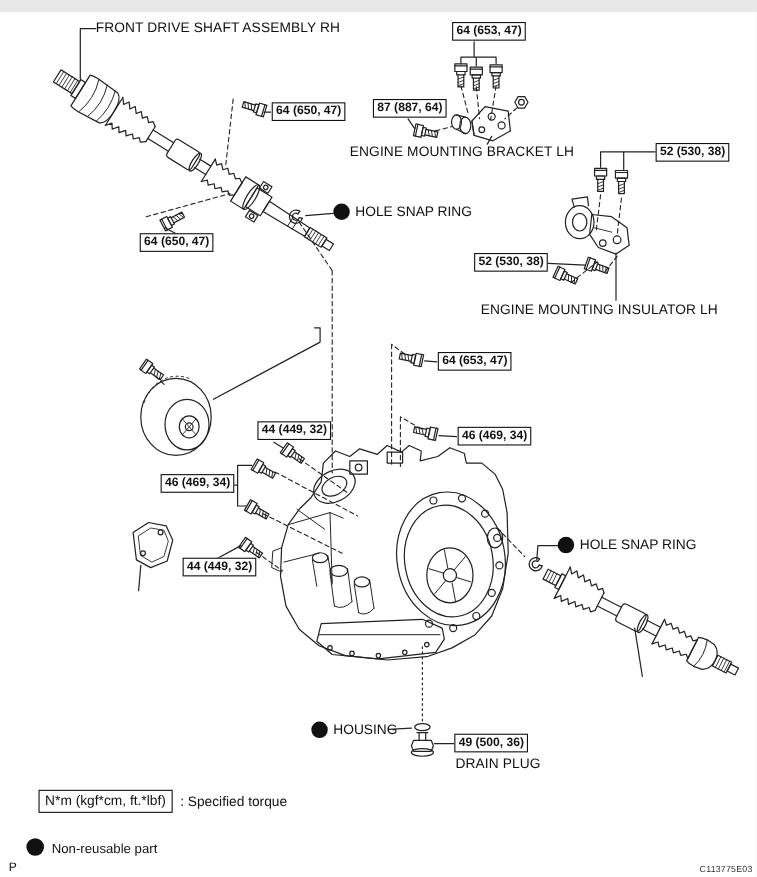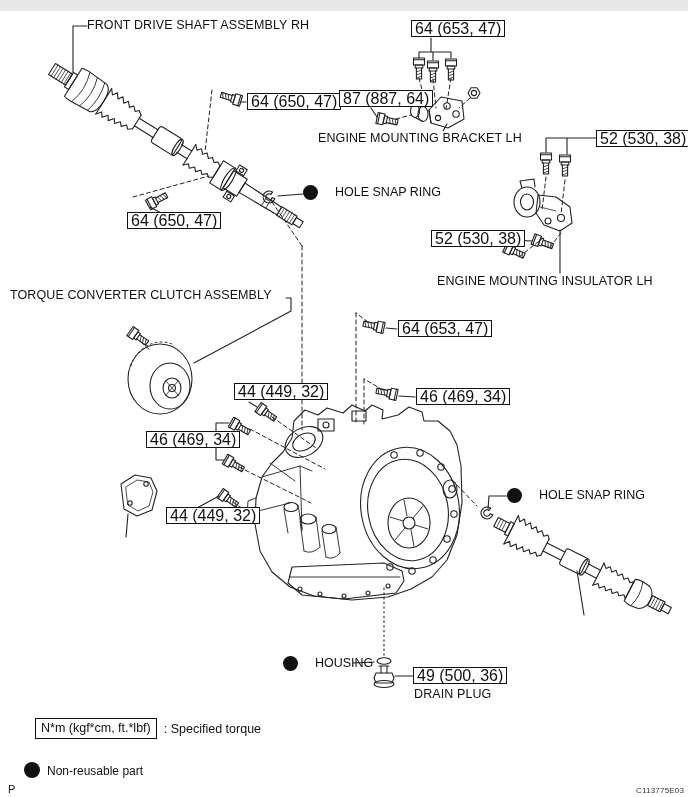--- a/index.html
+++ b/index.html
@@ -6,26 +6,26 @@
   .page{
     position:relative;width:688px;height:797px;background:#ffffff;
     font-family:"Liberation Sans",sans-serif;color:#111;overflow:hidden;
     margin:11px auto;
   }
   svg.art{position:absolute;left:0;top:0;width:688px;height:797px;}
   .plabel{
     position:absolute;white-space:nowrap;font-size:12.5px;letter-spacing:.1px;
     color:#111;line-height:15px;
   }
-  .bullet-label{position:absolute;display:flex;align-items:center;gap:17px;white-space:nowrap;
+  .bullet-label{position:absolute;display:flex;align-items:center;gap:5px;white-space:nowrap;
     font-size:12.5px;color:#111;line-height:15px;}
   .dot{width:15px;height:15px;border-radius:50%;background:#111;flex:0 0 auto;}
   .tbox{
     position:absolute;white-space:nowrap;border:1.8px solid #111;background:#fff;
-    font-size:16px;font-weight:normal;padding:1px 3px 1px 3px;line-height:13px;color:#111;
+    font-size:11px;font-weight:bold;padding:1px 3px 1px 3px;line-height:13px;color:#111;
   }
   .legend-row{position:absolute;display:flex;align-items:center;gap:7px;white-space:nowrap;padding-left:11px;}
   .tlegend-box{border:1.6px solid #111;padding:2px 5px;font-size:12.5px;line-height:15px;}
   .tlegend-desc{font-size:12.5px;}
   .legend-row2{position:absolute;display:flex;align-items:flex-end;gap:7px;white-space:nowrap;
     font-size:12px;}
   .dot2{width:16px;height:16px;border-radius:50%;background:#111;flex:0 0 auto;}
   .pg-letter{position:absolute;font-size:11px;color:#111;}
   .fig-code{position:absolute;font-size:8px;color:#333;letter-spacing:.2px;}
 </style>
@@ -266,21 +266,20 @@
 
   <div class="plabel" style="left:87px;top:7px">FRONT DRIVE SHAFT ASSEMBLY RH</div>
   <div class="plabel" style="left:318px;top:120px">ENGINE MOUNTING BRACKET LH</div>
   <div class="plabel" style="left:437px;top:263px">ENGINE MOUNTING INSULATOR LH</div>
 
   <div class="bullet-label" style="left:303px;top:174px">
     <span class="dot"></span>
     <span>HOLE SNAP RING</span>
   </div>
 
-  <div class="plabel" style="left:10px;top:277px">TORQUE CONVERTER CLUTCH ASSEMBLY</div>
 
   <div class="bullet-label" style="left:507px;top:477px">
     <span class="dot"></span>
     <span>HOLE SNAP RING</span>
   </div>
 
 
   <div class="bullet-label" style="left:283px;top:645px">
     <span class="dot"></span>
     <span>HOUSING</span>

